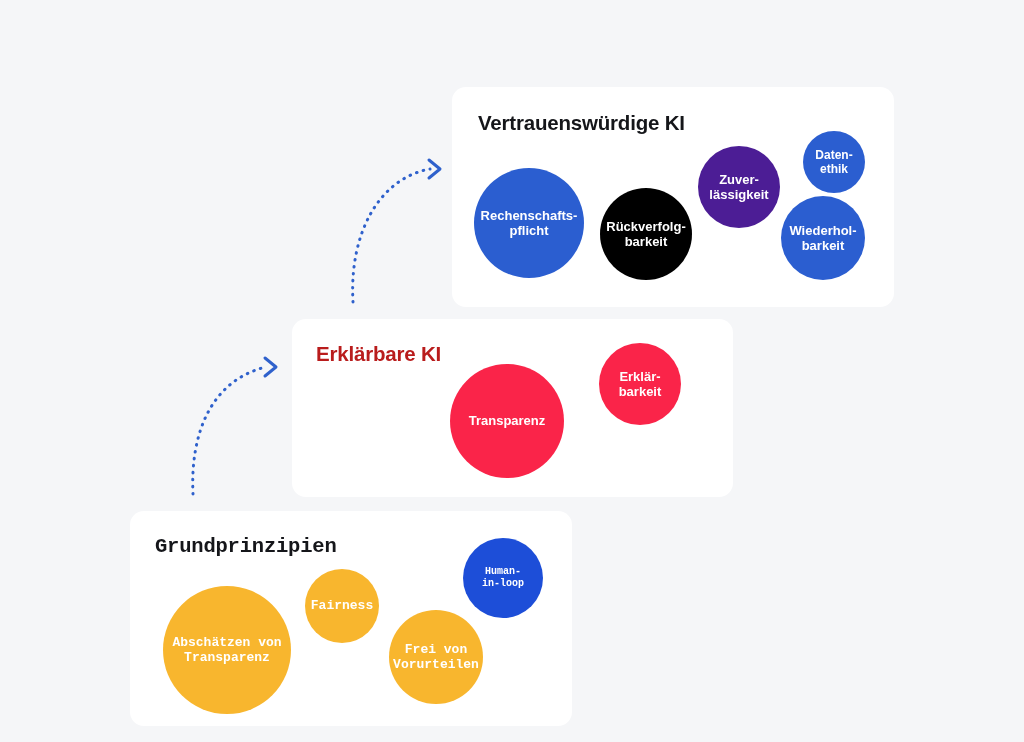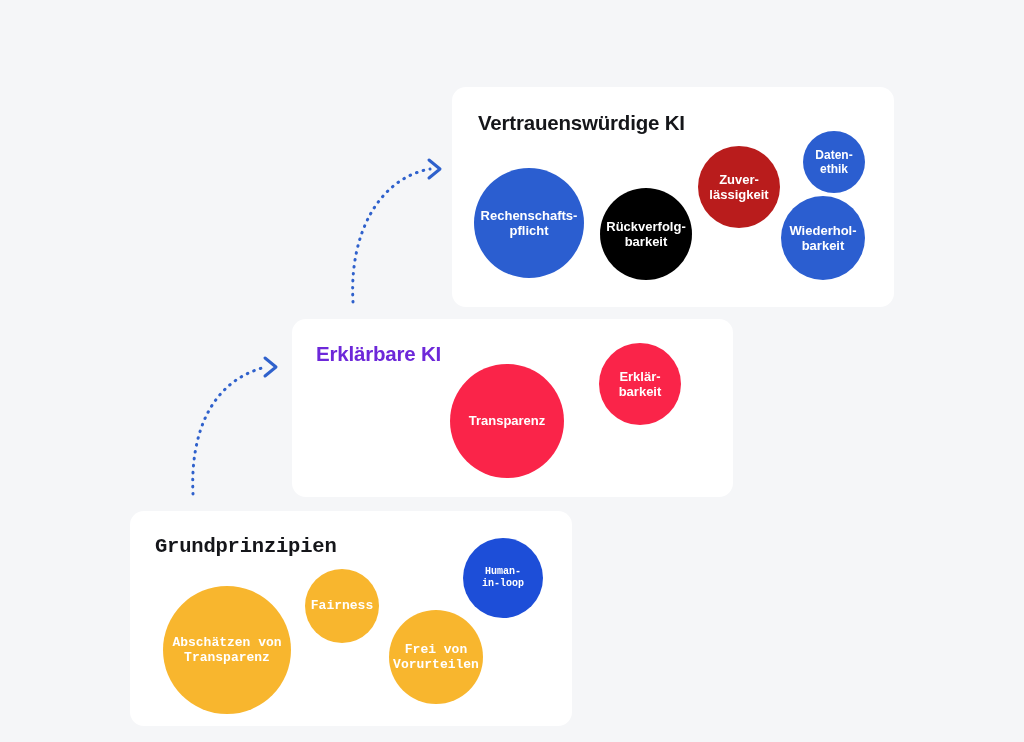--- a/index.html
+++ b/index.html
@@ -97,21 +97,21 @@
             <span>Rechenschafts-</span>
             <span>pflicht</span>
           </div>
         </div>
         <div class="bubble" style="left: 148px; top: 101px; width: 92px; height: 92px; background: #000000; font-size: 13px; color: rgb(255, 255, 255);">
           <div>
             <span>Rückverfolg-</span>
             <span>barkeit</span>
           </div>
         </div>
-        <div class="bubble" style="left: 246px; top: 59px; width: 82px; height: 82px; background: #b91c1c; font-size: 13px; color: rgb(255, 255, 255); text-align: center;">
+        <div class="bubble" style="left: 246px; top: 59px; width: 82px; height: 82px; background: #4c1d95; font-size: 13px; color: rgb(255, 255, 255); text-align: center;">
           <div>
             <span>Zuver-</span>
             <span>lässigkeit</span>
           </div>
         </div>
         <div class="bubble" style="left: 351px; top: 44px; width: 62px; height: 62px; background: rgb(43, 94, 208); font-size: 12px; color: rgb(255, 255, 255);">
           <div>
             <span>Daten-</span>
             <span>ethik</span>
           </div>
@@ -119,21 +119,21 @@
         <div class="bubble" style="left: 329px; top: 109px; width: 84px; height: 84px; background: rgb(43, 94, 208); font-size: 13px; color: rgb(255, 255, 255);">
           <div>
             <span>Wiederhol-</span>
             <span>barkeit</span>
           </div>
         </div>
       </div>
   </section>
 
   <section class="card" id="card-explainable" style="background: rgb(255, 255, 255);">
-    <h2 class="card-title" style="color: #6d28d9;">Erklärbare KI</h2>
+    <h2 class="card-title" style="color: #b91c1c;">Erklärbare KI</h2>
     <div class="bubble-group">
         <div class="bubble" style="left: 158px; top: 45px; width: 114px; height: 114px; background: rgb(250, 36, 73); font-size: 13px; color: rgb(255, 255, 255);">
           <div>
             <span>Transparenz</span>
           </div>
         </div>
         <div class="bubble" style="left: 307px; top: 24px; width: 82px; height: 82px; background: rgb(250, 36, 73); font-size: 13px; color: rgb(255, 255, 255);">
           <div>
             <span>Erklär-</span>
             <span>barkeit</span>

